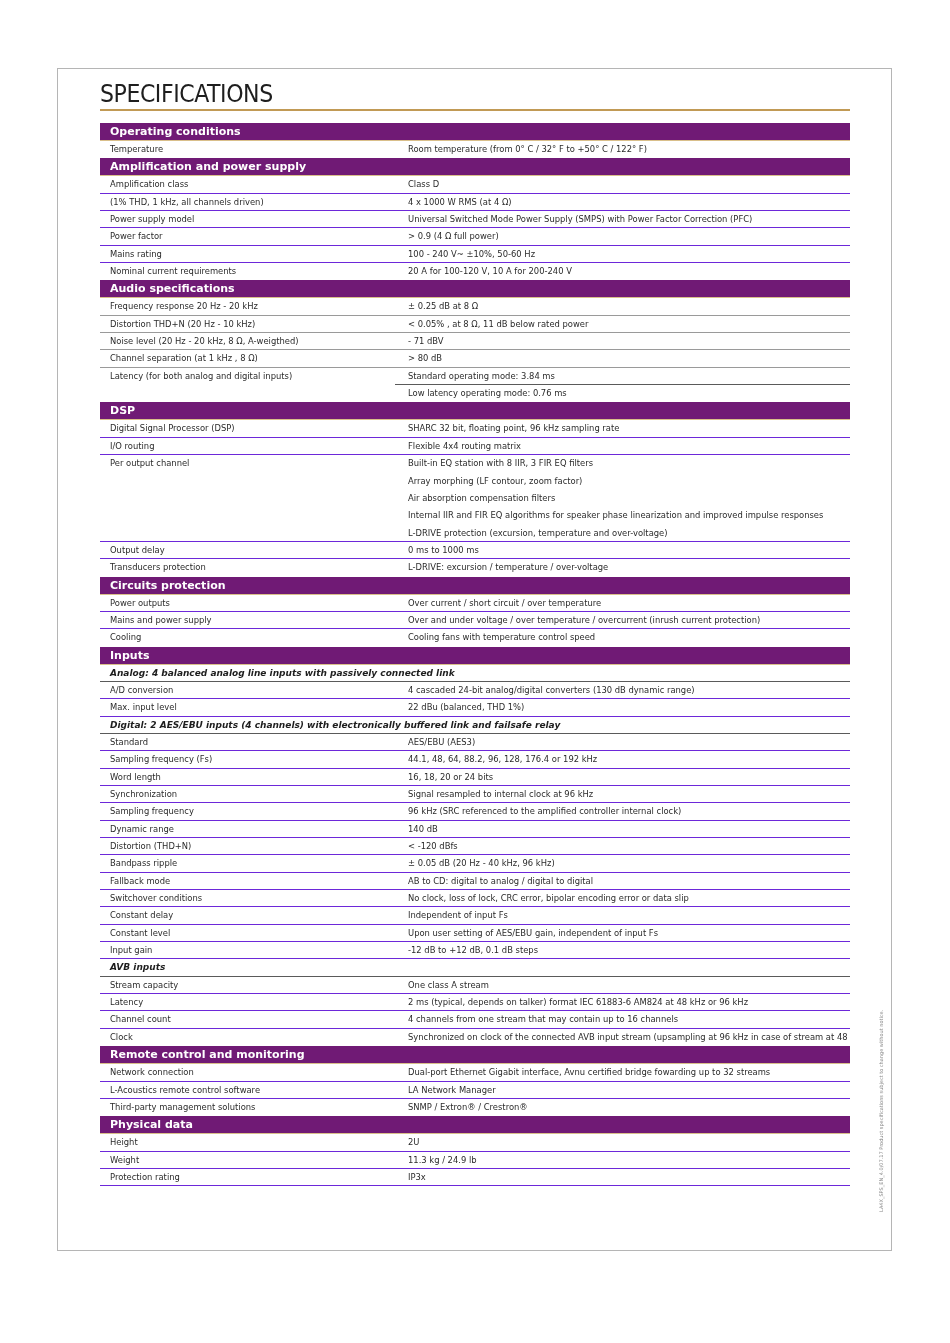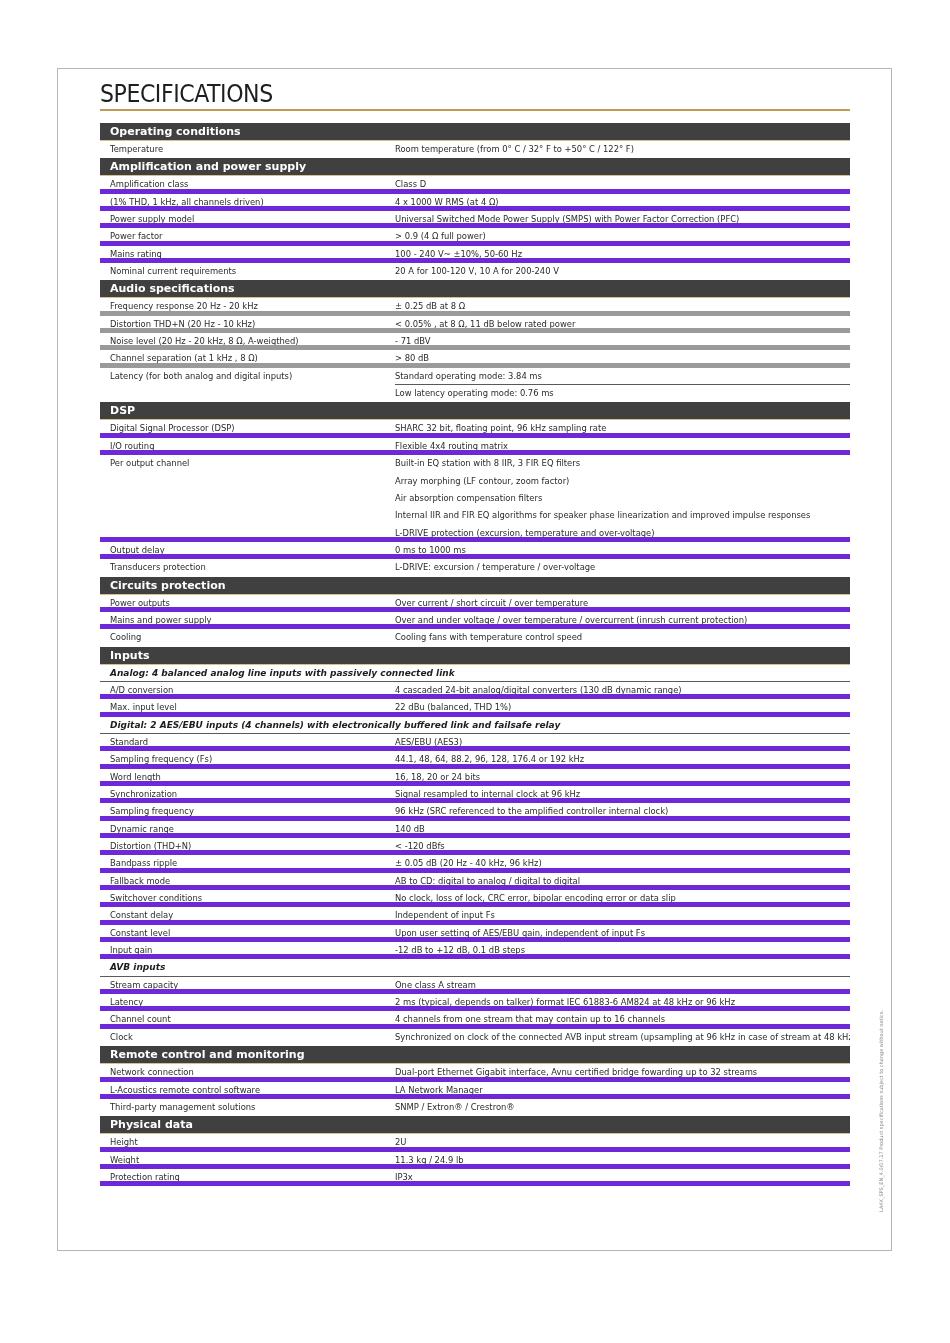--- a/index.html
+++ b/index.html
@@ -1,26 +1,26 @@
 <!DOCTYPE html>
 <html><head>
 <meta charset="utf-8">
 <style>
   html, body { margin: 0; padding: 0; background: #ffffff; }
   body { width: 950px; height: 1343px; position: relative; font-family: "DejaVu Sans", sans-serif; color: #222; overflow: hidden; }
   .frame { position: absolute; left: 57px; top: 68px; width: 835px; height: 1183px; border: 1px solid #b5b5b5; box-sizing: border-box; }
   .title { position: absolute; left: 100px; top: 78px; font-family: "DejaVu Sans", sans-serif; font-weight: normal; font-size: 24px; letter-spacing: -0.5px; color: #1e1e1e; margin: 0; line-height: 32px; transform: scaleX(0.92); transform-origin: left center; }
   .title-rule { position: absolute; left: 100px; top: 109px; width: 750px; height: 2px; background: #c19a55; }
   .table { position: absolute; left: 100px; top: 123px; width: 750px; }
-  .section-header { height: 18px; background: #404040; border-bottom: 1px solid #d9bf8a; color: #ffffff; font-weight: bold; font-size: 11px; line-height: 18px; padding-left: 10px; box-sizing: border-box; }
-  .row { display: flex; height: 17.35px; font-size: 8.4px; line-height: 17px; color: #2a2a2a; box-sizing: border-box; border-bottom: 5px solid #6d28d9; }
+  .section-header { height: 18px; background: #701a75; border-bottom: 1px solid #d9bf8a; color: #ffffff; font-weight: bold; font-size: 11px; line-height: 18px; padding-left: 10px; box-sizing: border-box; }
+  .row { display: flex; height: 17.35px; font-size: 8.4px; line-height: 17px; color: #2a2a2a; box-sizing: border-box; border-bottom: 1px solid #6d28d9; }
   .row.light { border-bottom-color: #9a9a9a; }
   .row.noline { border-bottom: none; }
   .row .label { width: 295px; padding-left: 10px; box-sizing: border-box; white-space: nowrap; overflow: hidden; }
-  .row .value { flex: 1; white-space: nowrap; overflow: hidden; }
+  .row .value { flex: 1; white-space: nowrap; overflow: hidden; margin-left: 13px; }
   .row.value-line { border-bottom: none; position: relative; }
   .row.value-line::after { content: ""; position: absolute; left: 295px; right: 0; bottom: 0; height: 1px; background: #5a5a5a; }
   .subheader { height: 17.35px; font-size: 9px; font-weight: bold; line-height: 17px; padding-left: 10px; color: #1e1e1e; border-bottom: 1px solid #5a5a5a; box-sizing: border-box; font-style: italic; }
   .side-note { position: absolute; left: 878px; top: 1212px; transform: rotate(-90deg); transform-origin: left top; font-size: 5px; color: #888; white-space: nowrap; }
 </style>
 </head>
 <body>
 
 <div class="frame"></div>
 <h1 class="title">SPECIFICATIONS</h1>

